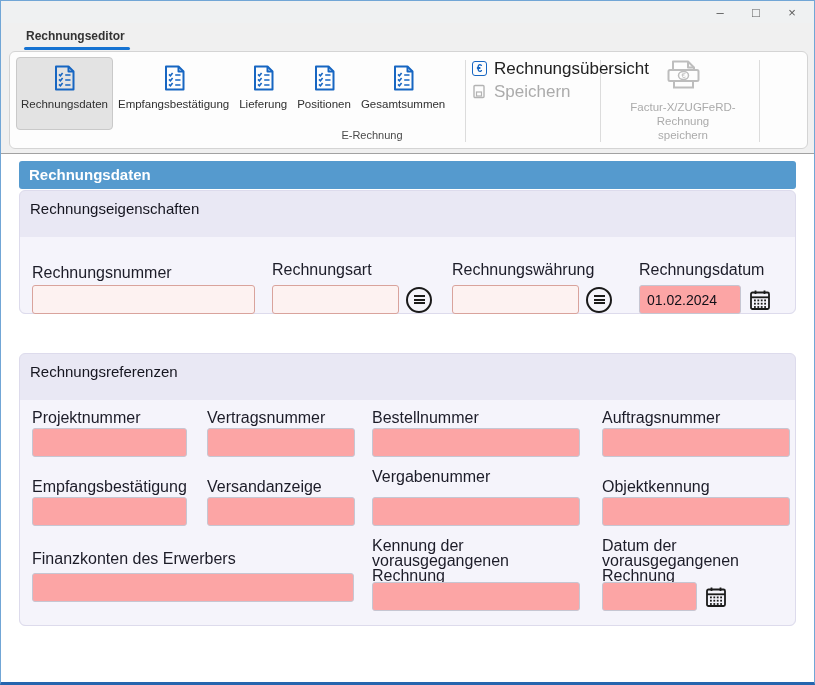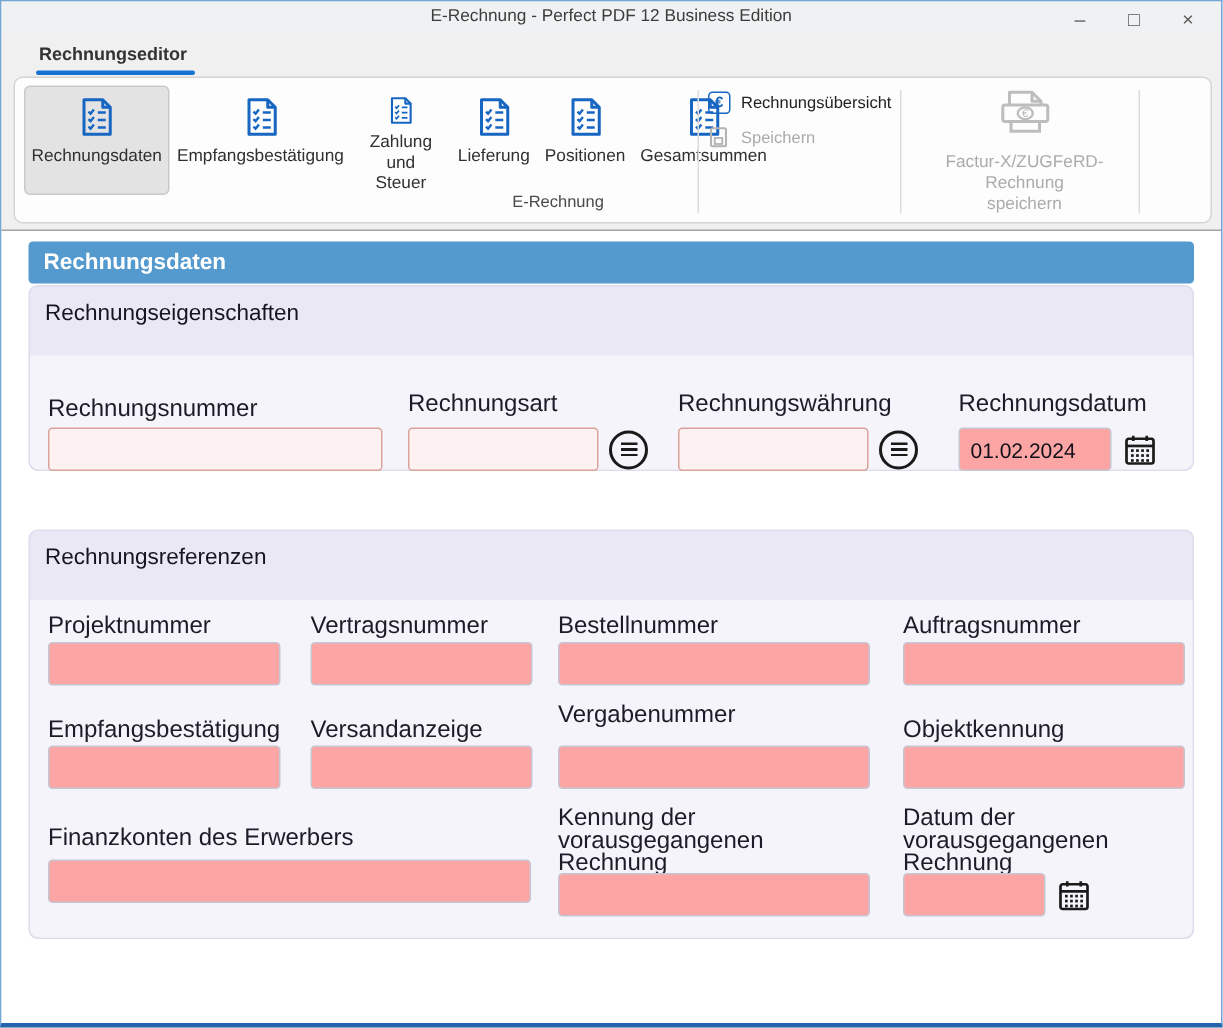--- a/index.html
+++ b/index.html
@@ -29,21 +29,21 @@
   .big-btns { position:absolute; left:6px; top:5px; display:flex; align-items:flex-start; }
   .rbtn { height:73px; display:flex; flex-direction:column; align-items:center;
     padding:5px 4px 0 4px; border-radius:4px; border:1px solid transparent; }
   .rbtn.selected { background:#e3e3e3; border-color:#c9c9c9; }
   .rlabel { margin-top:5px; font-size:11.5px; color:#303030; text-align:center; line-height:1.15; }
   .rlabel.narrow { max-width:56px; }
   .v-div { position:absolute; top:8px; height:82px; width:1px; background:#dcdcdc; }
 
   .side-group { position:absolute; left:462px; top:7px; width:126px; }
   .side-row { display:flex; align-items:center; height:19px; margin-bottom:4px; }
-  .side-row .s-label { margin-left:7px; font-size:11px; white-space:nowrap; }
+  .side-row .s-label { margin-left:7px; font-size:17px; white-space:nowrap; }
   .side-row.enabled .s-label { color:#222; }
   .side-row.disabled .s-label { color:#ababab; }
   .euro-badge { width:15px; height:15px; border:1.5px solid #1766c2; border-radius:3px;
     color:#1766c2; font-size:10px; font-weight:bold; display:flex; align-items:center;
     justify-content:center; flex:0 0 auto; }
 
   .facturx { position:absolute; left:597px; top:6px; width:152px; text-align:center; }
   .facturx .fx-label { margin-top:3px; font-size:11.5px; color:#ababab; line-height:1.2; }
 
   .group-label { position:absolute; left:297px; top:77px; width:130px; text-align:center;
@@ -87,21 +87,20 @@
   .focus-box { border:1.5px solid #c00000; padding:4px 7px 5px 4px; }
   a.nav-link { color:#0a0aa5; font-size:14px; font-weight:bold; text-decoration:underline; }
   .link-sep { margin:0 6px 0 8px; color:#333; font-size:14px; }
 </style>
 </head>
 <body>
 
 <div class="window">
 
   <div class="titlebar">
-    <div class="title-text">E-Rechnung - Perfect PDF 12 Business Edition</div>
     <div class="win-controls">
       <div class="win-btn">–</div>
       <div class="win-btn">□</div>
       <div class="win-btn">×</div>
     </div>
   </div>
 
   <div class="tabstrip">
     <div class="tab">Rechnungseditor</div>
     <div class="tab-underline"></div>
@@ -121,29 +120,20 @@
           <span class="rlabel">Rechnungsdaten</span>
         </div>
         <div class="rbtn">
           <svg width="30" height="30" viewBox="0 0 30 30">
             <path d="M7 3.5 H19.5 L24.5 8.5 V26.5 H7 Z" fill="none" stroke="#1766c2" stroke-width="2" stroke-linejoin="round"></path>
             <path d="M19.5 3.5 V8.5 H24.5" fill="none" stroke="#1766c2" stroke-width="2" stroke-linejoin="round"></path>
             <path d="M10 11.4 l1.4 1.4 2.2-2.8 M10 16.4 l1.4 1.4 2.2-2.8 M10 21.4 l1.4 1.4 2.2-2.8" stroke="#1766c2" stroke-width="1.6" fill="none"></path>
             <path d="M16.2 12 h5.3 M16.2 17 h5.3 M16.2 22 h5.3" stroke="#1766c2" stroke-width="1.6"></path>
           </svg>
           <span class="rlabel">Empfangsbestätigung</span>
-        </div>
-        <div class="rbtn">
-          <svg width="30" height="30" viewBox="0 0 30 30">
-            <path d="M7 3.5 H19.5 L24.5 8.5 V26.5 H7 Z" fill="none" stroke="#1766c2" stroke-width="2" stroke-linejoin="round"></path>
-            <path d="M19.5 3.5 V8.5 H24.5" fill="none" stroke="#1766c2" stroke-width="2" stroke-linejoin="round"></path>
-            <path d="M10 11.4 l1.4 1.4 2.2-2.8 M10 16.4 l1.4 1.4 2.2-2.8 M10 21.4 l1.4 1.4 2.2-2.8" stroke="#1766c2" stroke-width="1.6" fill="none"></path>
-            <path d="M16.2 12 h5.3 M16.2 17 h5.3 M16.2 22 h5.3" stroke="#1766c2" stroke-width="1.6"></path>
-          </svg>
-          <span class="rlabel narrow">Zahlung und Steuer</span>
         </div>
         <div class="rbtn">
           <svg width="30" height="30" viewBox="0 0 30 30">
             <path d="M7 3.5 H19.5 L24.5 8.5 V26.5 H7 Z" fill="none" stroke="#1766c2" stroke-width="2" stroke-linejoin="round"></path>
             <path d="M19.5 3.5 V8.5 H24.5" fill="none" stroke="#1766c2" stroke-width="2" stroke-linejoin="round"></path>
             <path d="M10 11.4 l1.4 1.4 2.2-2.8 M10 16.4 l1.4 1.4 2.2-2.8 M10 21.4 l1.4 1.4 2.2-2.8" stroke="#1766c2" stroke-width="1.6" fill="none"></path>
             <path d="M16.2 12 h5.3 M16.2 17 h5.3 M16.2 22 h5.3" stroke="#1766c2" stroke-width="1.6"></path>
           </svg>
           <span class="rlabel">Lieferung</span>
         </div>

